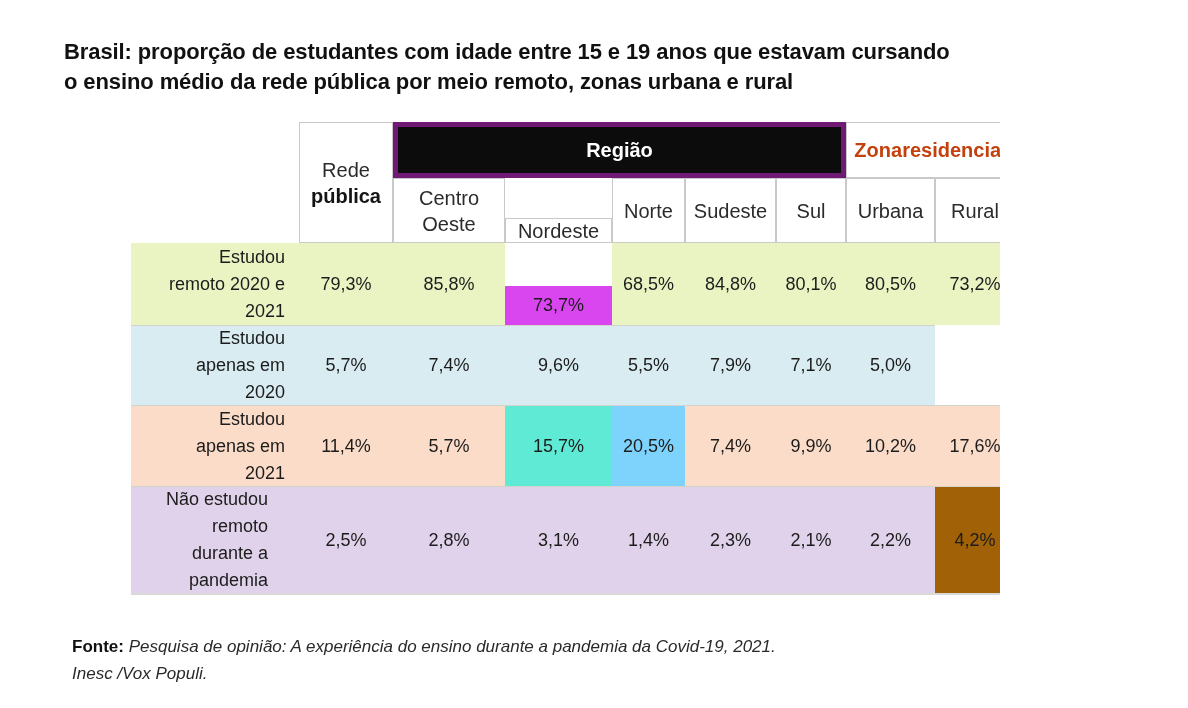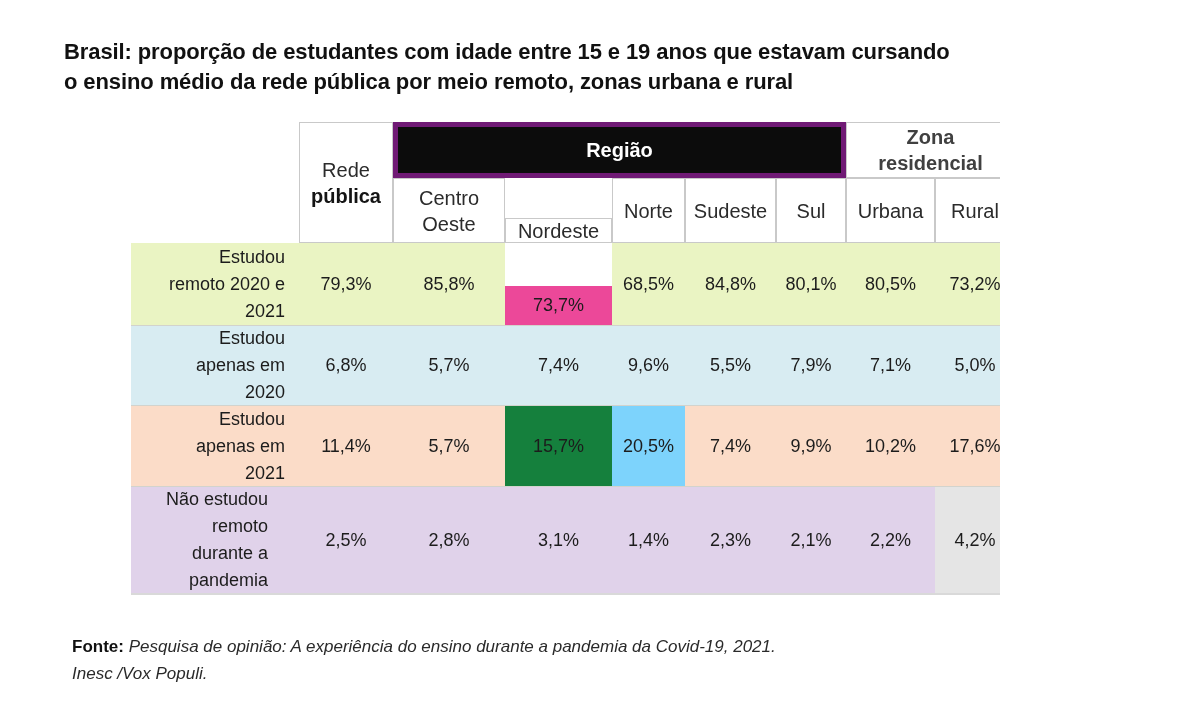--- a/index.html
+++ b/index.html
@@ -29,21 +29,21 @@
     font-size:20px; color:#2b2b2b; line-height:26px; padding:0 5px;
   }
   .corner { grid-column:1; grid-row:1 / span 2; background:transparent; }
   .rede   { grid-column:2; grid-row:1 / span 2; flex-direction:column; }
   .rede .bold-line { font-weight:bold; color:#141414; }
   .regiao {
     grid-column:3 / span 5; grid-row:1;
     background:#0c0c0c; border:5px solid #701a75;
     color:#ffffff; font-weight:bold; font-size:20px;
   }
-  .zona { grid-column:8 / span 2; grid-row:1; flex-direction:column; font-weight:bold; color:#404040; }
+  .zona { grid-column:8 / span 2; grid-row:1; flex-direction:row; font-weight:bold; color:#c2410c; }
   .sub { grid-row:2; }
   .sc1 { grid-column:3; } .sc2 { grid-column:4;margin-top:40px; } .sc3 { grid-column:5; }
   .sc4 { grid-column:6; } .sc5 { grid-column:7; } .sc6 { grid-column:8; } .sc7 { grid-column:9; }
 
   
   .bcell { font-size:18px; color:#1c1c1c; }
   .label {
     justify-content:flex-end; text-align:right; padding-right:14px;
     line-height:27px;
   }
@@ -93,69 +93,68 @@
     <div class="cell hcell sub sc6">Urbana</div>
     <div class="cell hcell sub sc7">Rural</div>
 
     <div class="cell bcell label gr3" style="background-color: rgb(234, 244, 195);">
       <span class="lines">Estudou
 remoto 2020 e
 2021</span>
     </div>
     <div class="cell bcell gr3" style="background-color: rgb(234, 244, 195);">79,3%</div>
     <div class="cell bcell gr3" style="background-color: rgb(234, 244, 195);">85,8%</div>
-    <div class="cell bcell gr3" style="background-color: #ec4899; margin-top: 43px;">73,7%</div>
+    <div class="cell bcell gr3" style="background-color: #d946ef; margin-top: 43px;">73,7%</div>
     <div class="cell bcell gr3" style="background-color: rgb(234, 244, 195);">68,5%</div>
     <div class="cell bcell gr3" style="background-color: rgb(234, 244, 195);">84,8%</div>
     <div class="cell bcell gr3" style="background-color: rgb(234, 244, 195);">80,1%</div>
     <div class="cell bcell gr3" style="background-color: rgb(234, 244, 195);">80,5%</div>
     <div class="cell bcell gr3" style="background-color: rgb(234, 244, 195);">73,2%</div>
 
     <div class="cell bcell label gr4" style="background-color: rgb(216, 236, 242);">
       <span class="lines">Estudou
 apenas em
 2020</span>
     </div>
-    <div class="cell bcell gr4" style="background-color: rgb(216, 236, 242);">6,8%</div>
     <div class="cell bcell gr4" style="background-color: rgb(216, 236, 242);">5,7%</div>
     <div class="cell bcell gr4" style="background-color: rgb(216, 236, 242);">7,4%</div>
     <div class="cell bcell gr4" style="background-color: rgb(216, 236, 242);">9,6%</div>
     <div class="cell bcell gr4" style="background-color: rgb(216, 236, 242);">5,5%</div>
     <div class="cell bcell gr4" style="background-color: rgb(216, 236, 242);">7,9%</div>
     <div class="cell bcell gr4" style="background-color: rgb(216, 236, 242);">7,1%</div>
     <div class="cell bcell gr4" style="background-color: rgb(216, 236, 242);">5,0%</div>
 
     <div class="cell bcell label gr5" style="background-color: rgb(251, 220, 200);">
       <span class="lines">Estudou
 apenas em
 2021</span>
     </div>
     <div class="cell bcell gr5" style="background-color: rgb(251, 220, 200);">11,4%</div>
     <div class="cell bcell gr5" style="background-color: rgb(251, 220, 200);">5,7%</div>
-    <div class="cell bcell gr5" style="background-color: #15803d;">15,7%</div>
+    <div class="cell bcell gr5" style="background-color: #5eead4;">15,7%</div>
     <div class="cell bcell gr5" style="background-color: #7dd3fc;">20,5%</div>
     <div class="cell bcell gr5" style="background-color: rgb(251, 220, 200);">7,4%</div>
     <div class="cell bcell gr5" style="background-color: rgb(251, 220, 200);">9,9%</div>
     <div class="cell bcell gr5" style="background-color: rgb(251, 220, 200);">10,2%</div>
     <div class="cell bcell gr5" style="background-color: rgb(251, 220, 200);">17,6%</div>
 
     <div class="cell bcell label gr6" style="background-color: rgb(224, 210, 234); justify-content: center;">
       <span class="lines">Não estudou
 remoto
 durante a
 pandemia</span>
     </div>
     <div class="cell bcell gr6" style="background-color: rgb(224, 210, 234);">2,5%</div>
     <div class="cell bcell gr6" style="background-color: rgb(224, 210, 234);">2,8%</div>
     <div class="cell bcell gr6" style="background-color: rgb(224, 210, 234);">3,1%</div>
     <div class="cell bcell gr6" style="background-color: rgb(224, 210, 234);">1,4%</div>
     <div class="cell bcell gr6" style="background-color: rgb(224, 210, 234);">2,3%</div>
     <div class="cell bcell gr6" style="background-color: rgb(224, 210, 234);">2,1%</div>
     <div class="cell bcell gr6" style="background-color: rgb(224, 210, 234);">2,2%</div>
-    <div class="cell bcell gr6" style="background-color: #e5e5e5;">4,2%</div>
+    <div class="cell bcell gr6" style="background-color: #a16207;">4,2%</div>
 
   </div>
 
   <p class="source">
     <span><span class="fonte-label">Fonte</span><span class="sep">: </span></span><span>Pesquisa de opinião: A experiência do ensino durante a pandemia da Covid-19, 2021.</span><br>
     <span>Inesc /Vox Populi.</span>
   </p>
 
 </div>
 

